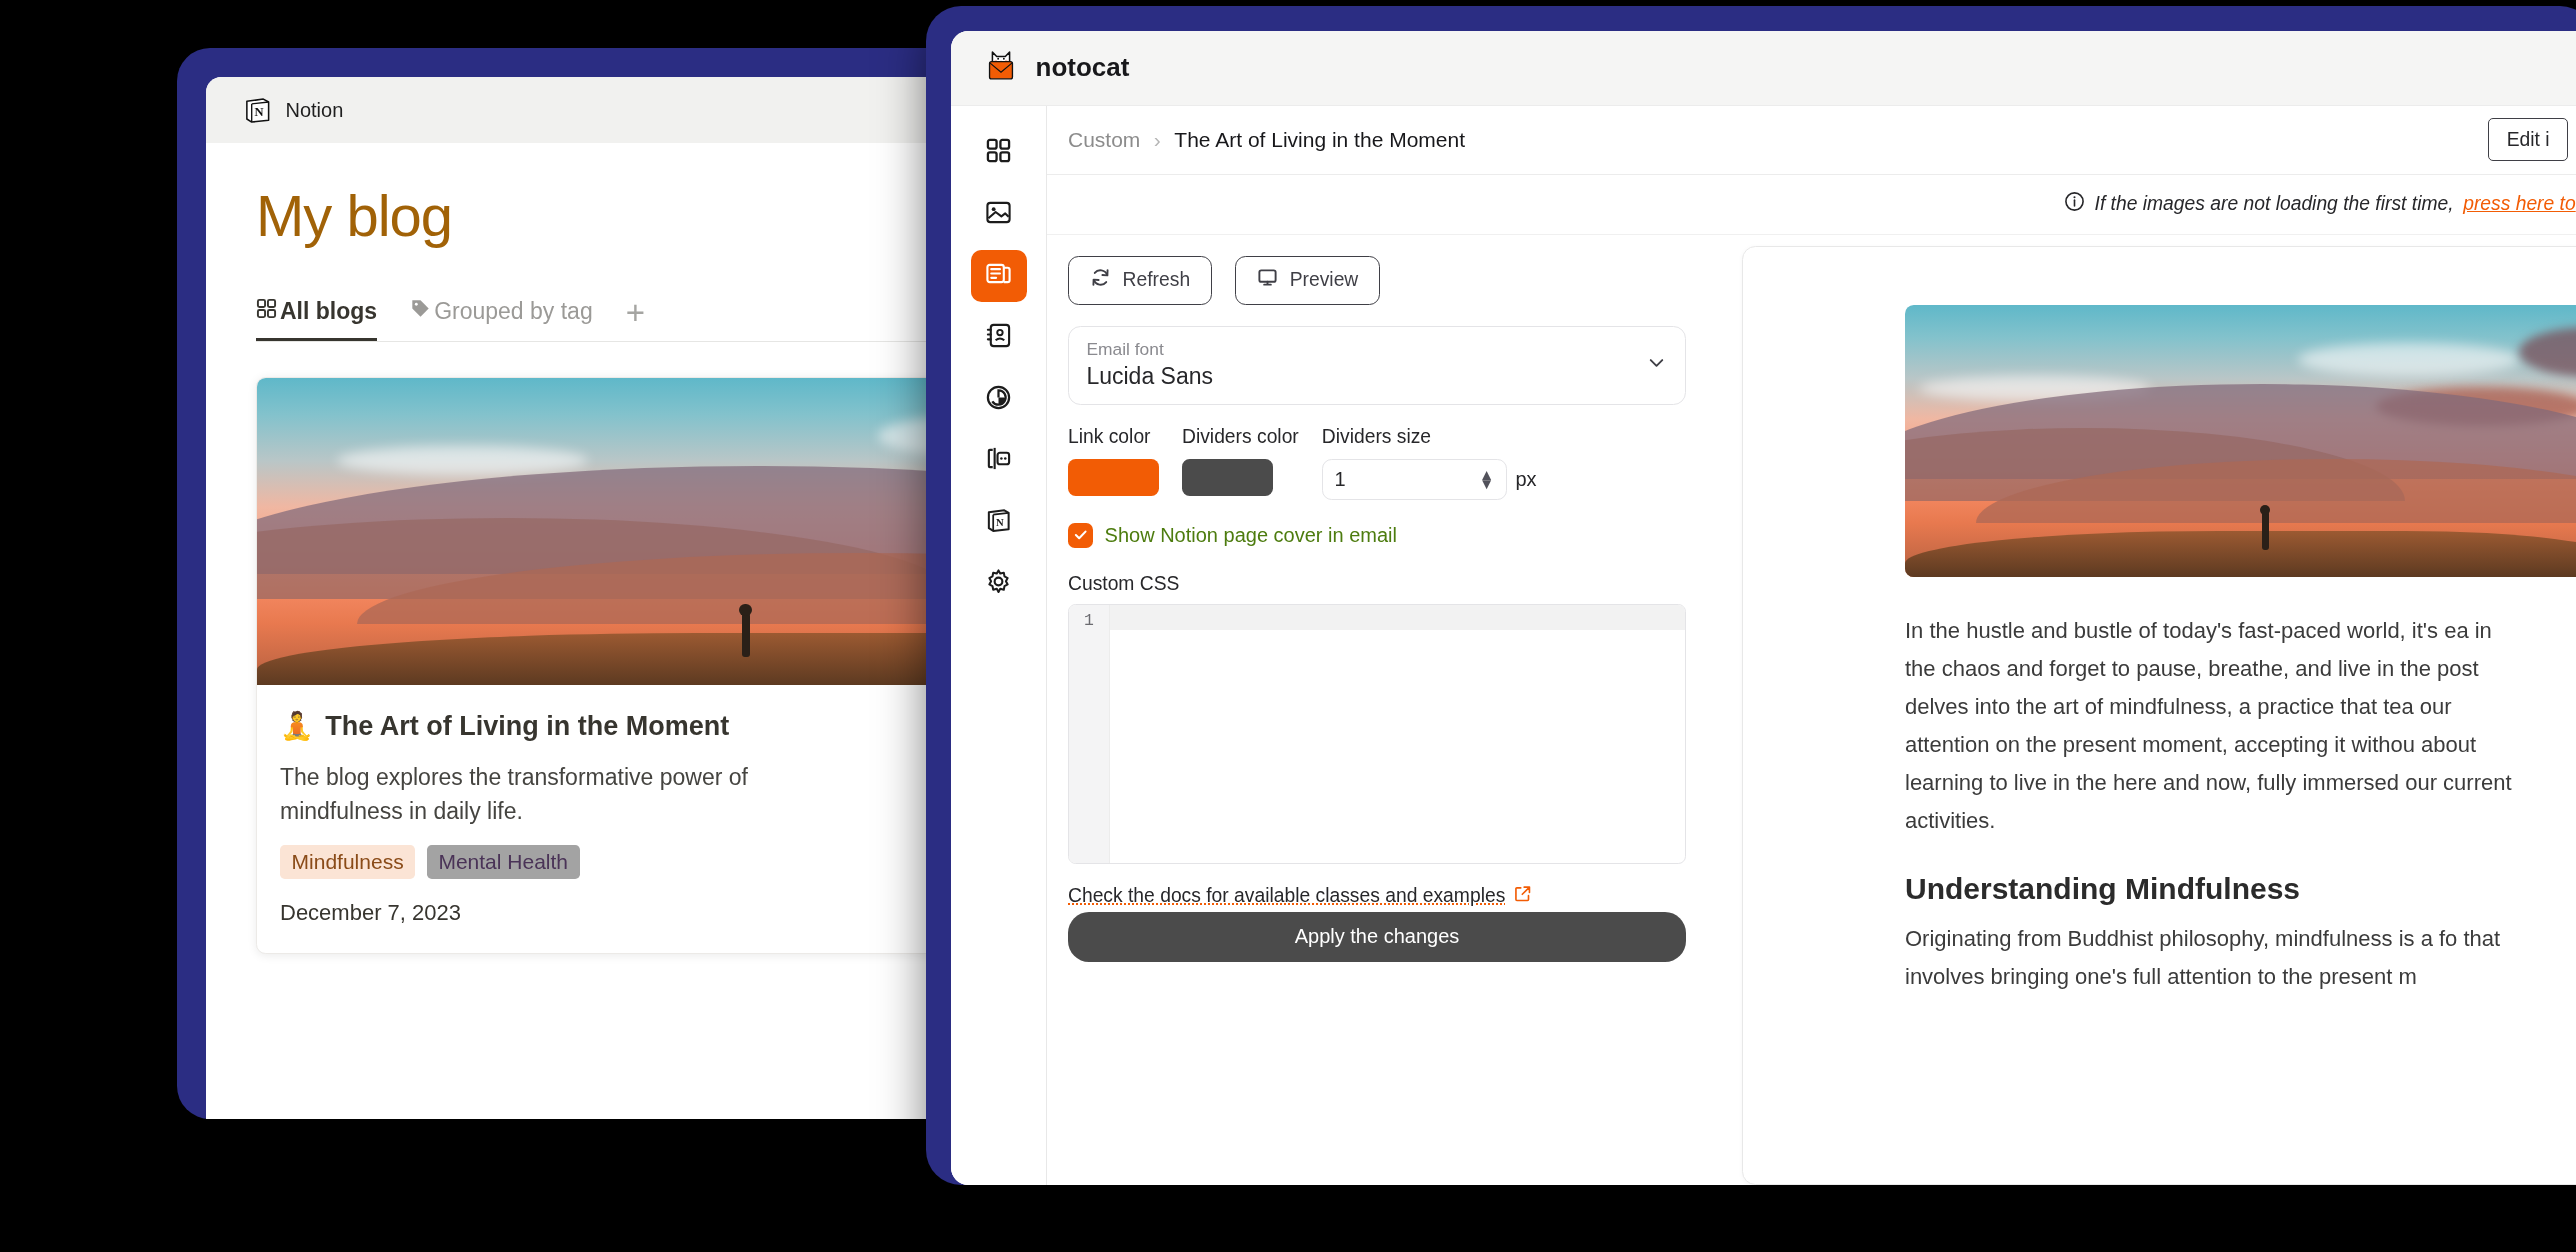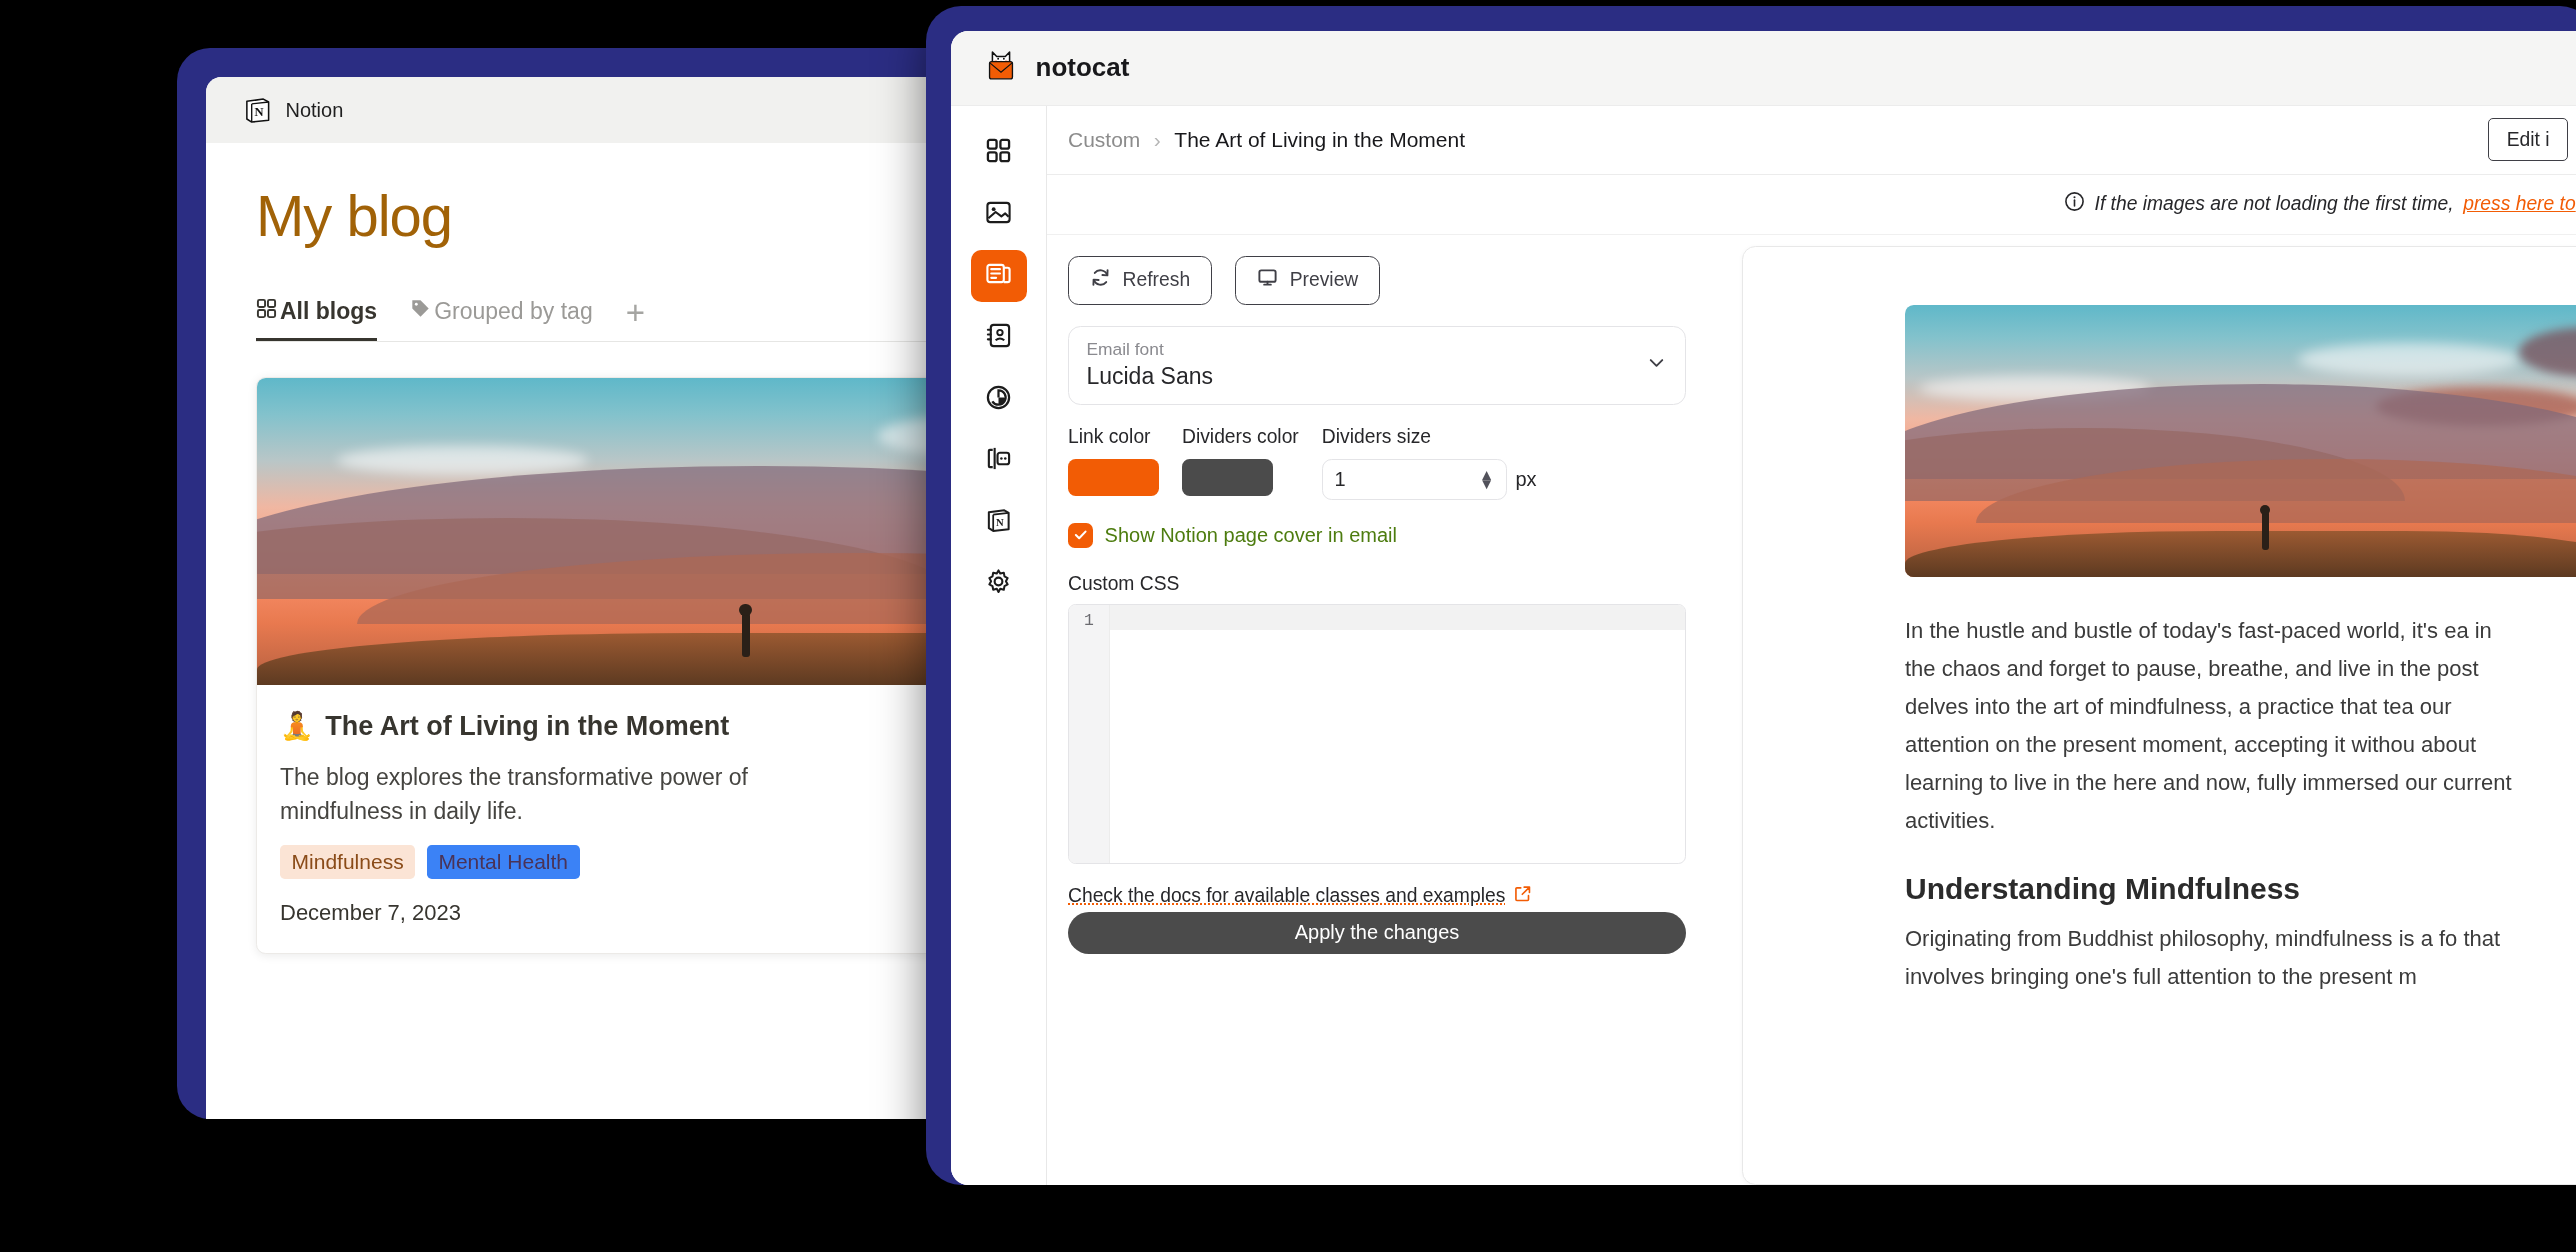--- a/index.html
+++ b/index.html
@@ -182,21 +182,21 @@
   .code-top { height: 25px; background: #f2f2f2; }
 
   .docs-link {
     font-size: 19.3px; color: #27272a; text-decoration: underline;
     text-decoration-style: dotted; text-decoration-color: #F25C05;
     display: inline-flex; align-items: center; gap: 8.7px; cursor: pointer;
     margin-bottom: 4px;
   }
   .apply-btn {
     width: 100%; background: #4b4b4b; color: #fff; border: none;
-    border-radius: 21px; height: 42px; font-size: 20px; cursor: pointer;
+    border-radius: 21px; height: 50px; font-size: 20px; cursor: pointer;
     font-family: "Liberation Sans", sans-serif;
   }
 
   .preview-pane { flex: 1 1 auto; padding: 11.6px 0 0 29px; min-width: 0; }
   .preview-card {
     background: #fff; border: 1.4px solid #e8e8e8; border-radius: 13.5px;
     height: 100%; padding: 33px 0 0 37px; overflow: hidden;
     box-shadow: 0 1px 5.8px rgba(0,0,0,.04);
   }
   .prev-photo {
@@ -297,21 +297,21 @@
             <div class="person" style="left:48.2%; bottom:calc(9% + 41px); width:12.5px; height:12.5px; border-radius:50%;"></div>
           </div>
           <div class="card-info">
             <div class="card-title">
               <span>🧘</span>
               <span>The Art of Living in the Moment</span>
             </div>
             <div class="card-desc">The blog explores the transformative power of mindfulness in daily life.</div>
             <div class="tag-row">
               <span class="tag" style="background:#fbe4d5;color:#8a4b18;">Mindfulness</span>
-              <span class="tag" style="background:#3b82f6;color:#4a3357;">Mental Health</span>
+              <span class="tag" style="background:#a3a3a3;color:#4a3357;">Mental Health</span>
             </div>
             <div class="card-date">December 7, 2023</div>
           </div>
         </div>
       </div>
 
     </div>
   </div>
 
   <div class="noto-frame">

